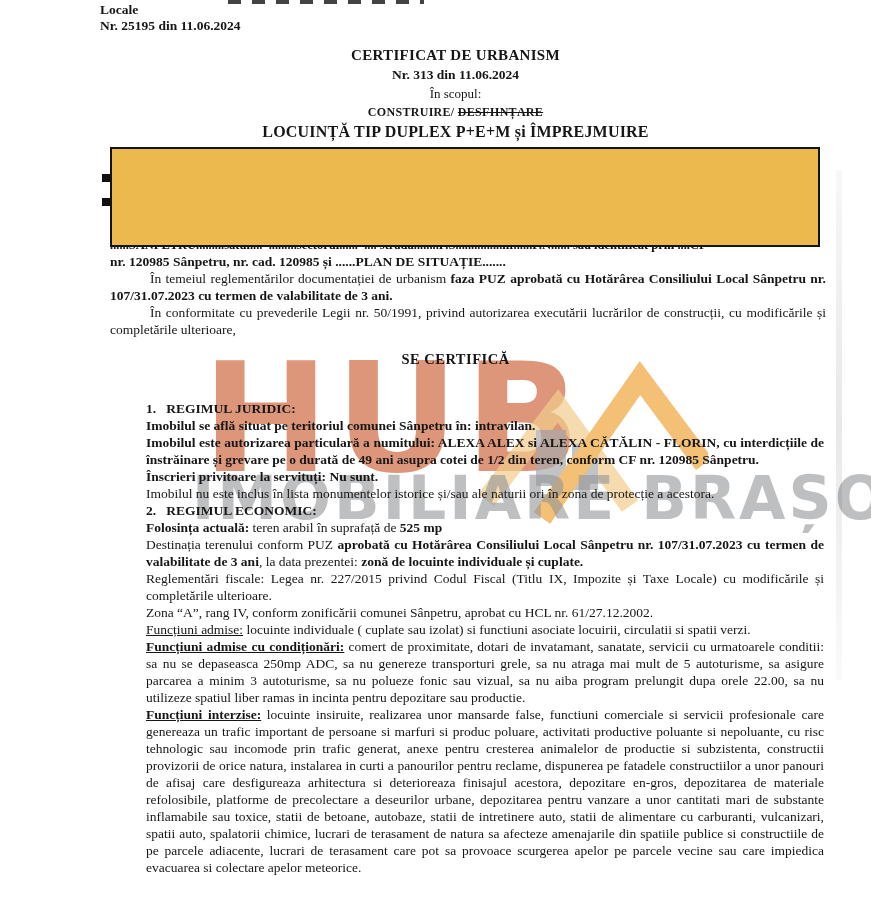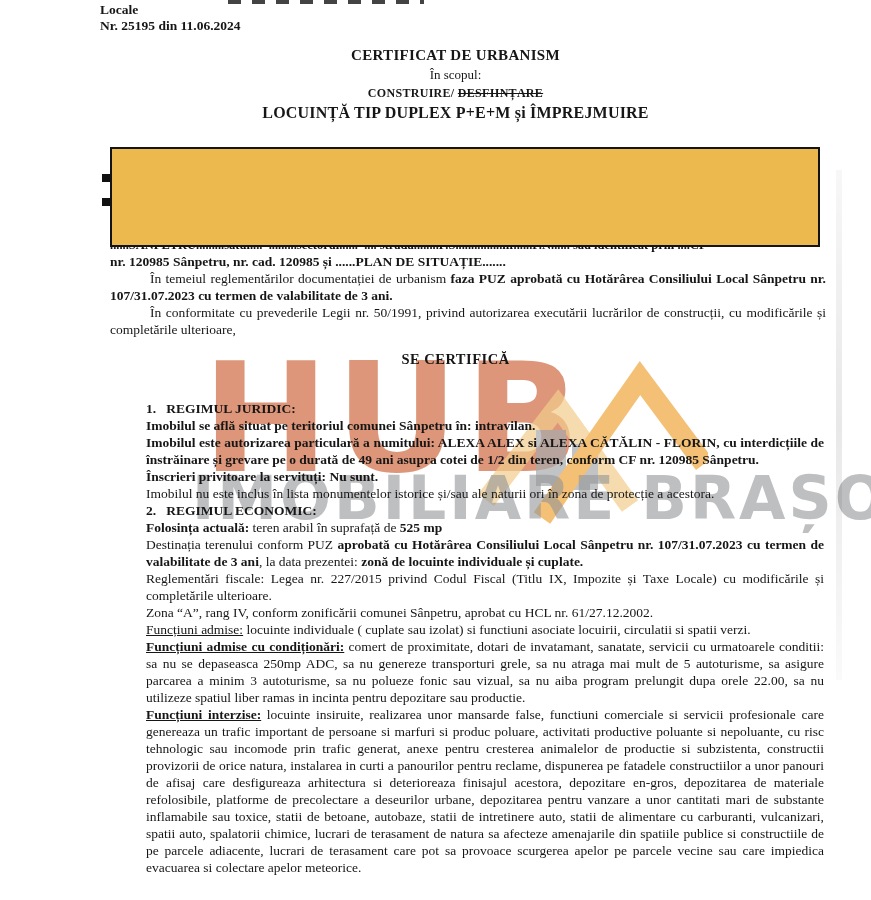--- a/index.html
+++ b/index.html
@@ -73,20 +73,21 @@
   <div class="abs edge-shadow"></div>
   <div class="abs top-cut"></div>
 
   <div class="abs issuer">
     <div>Locale</div>
     <div>Nr. 25195 din 11.06.2024</div>
   </div>
 
   <div class="abs title-block">
     <div class="t1">CERTIFICAT DE URBANISM</div>
+    <div class="t2">Nr. 313 din 11.06.2024</div>
     <div class="t3">În scopul:</div>
     <div class="t4"><span style="font-weight: bold;">CONSTRUIRE/ </span><span style="font-weight: bold; text-decoration-line: line-through;">DESFIINȚARE</span></div>
     <div class="t5">LOCUINȚĂ TIP DUPLEX P+E+M și ÎMPREJMUIRE</div>
   </div>
 
   <div class="abs redaction"></div>
   <div class="abs tick tick1"></div>
   <div class="abs tick tick2"></div>
 
   <div class="abs dotted">......SÂNPETRU.........satul....*.........sectorul......*.... strada........F.S...............nr......F.N...... sau identificat prin ....CF</div>

